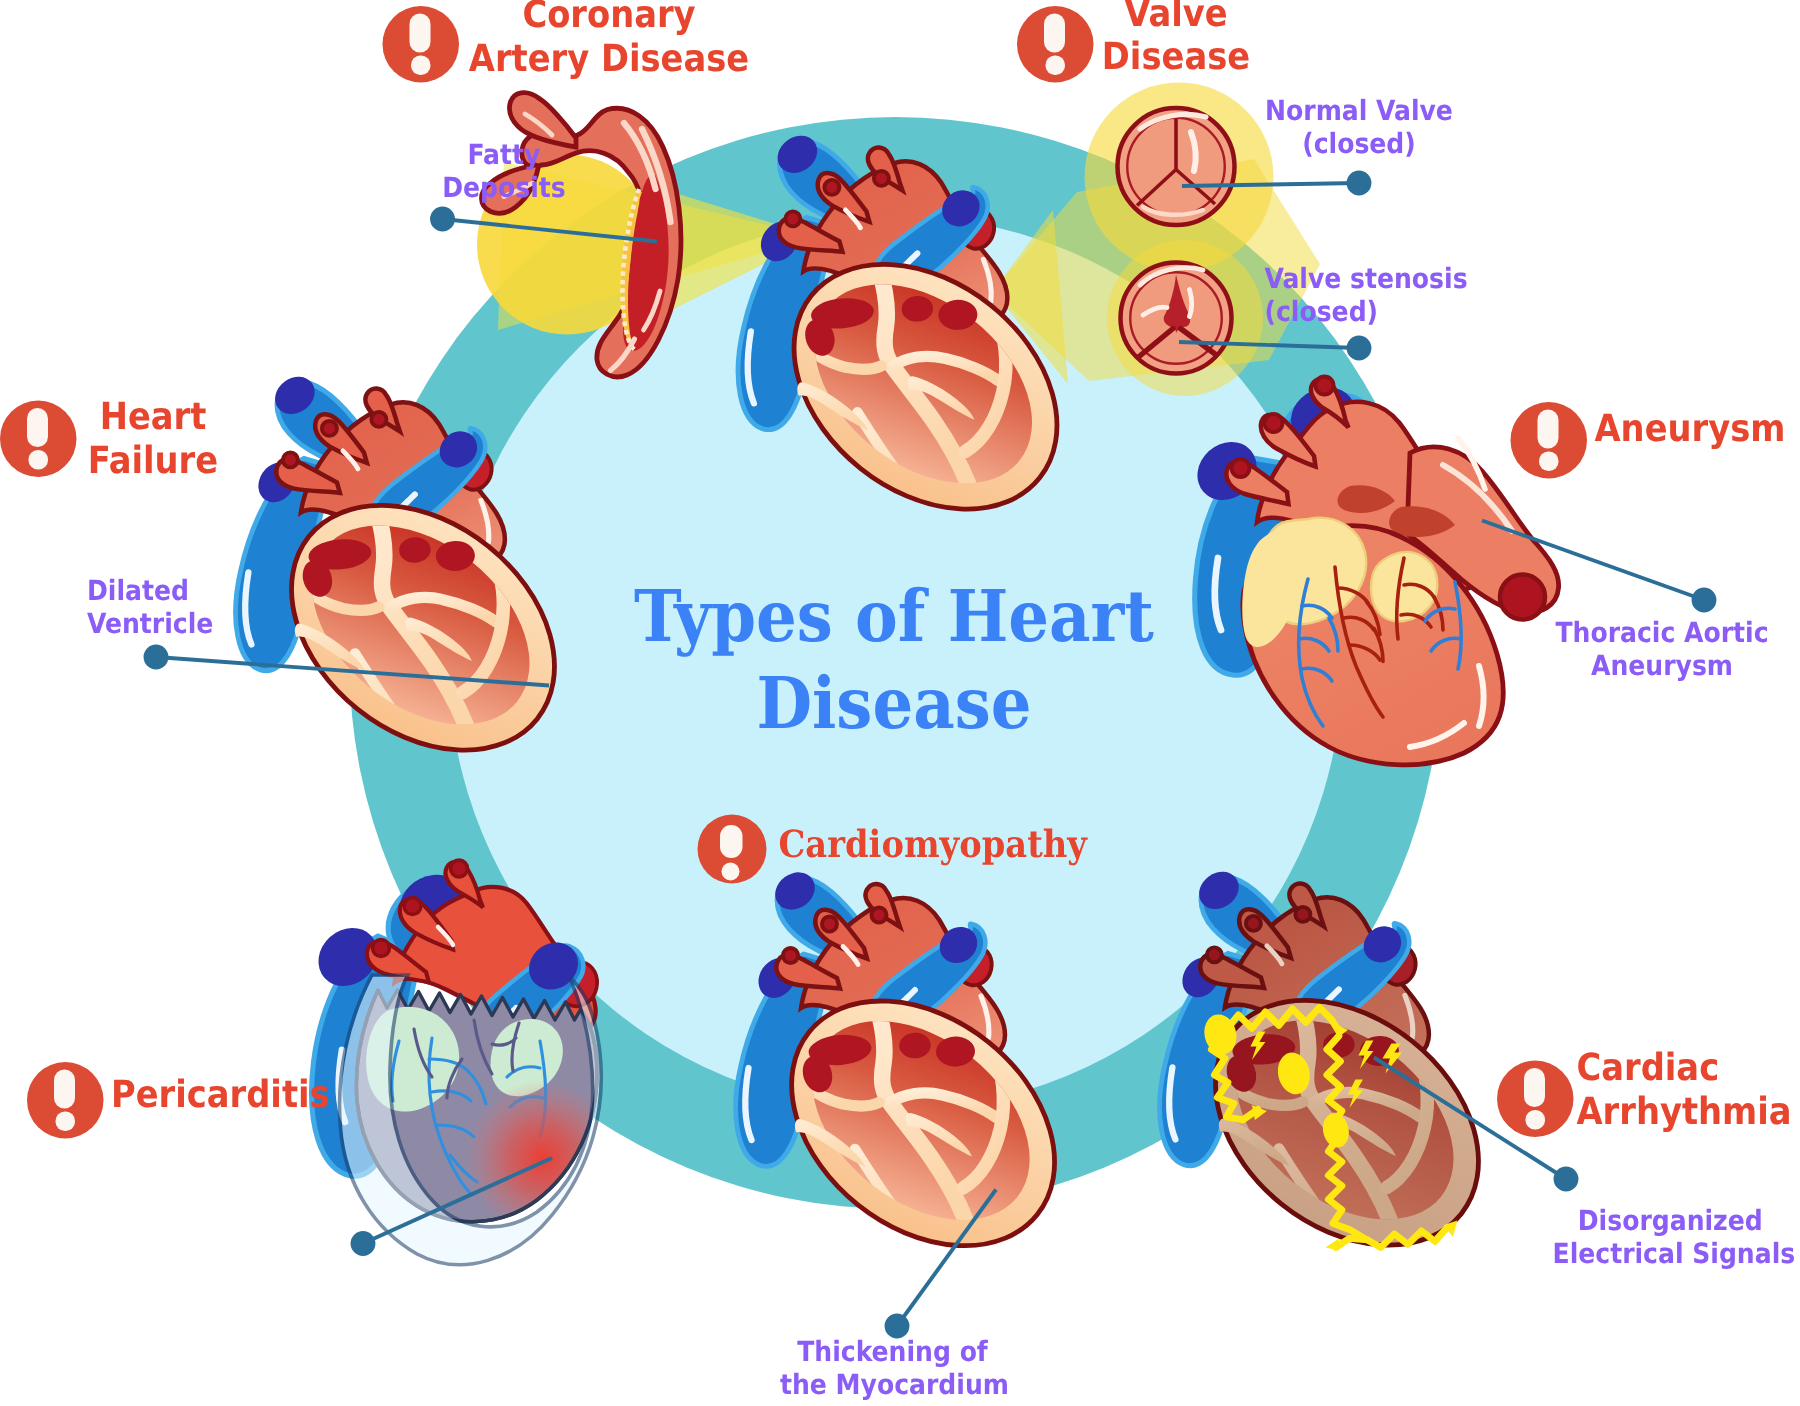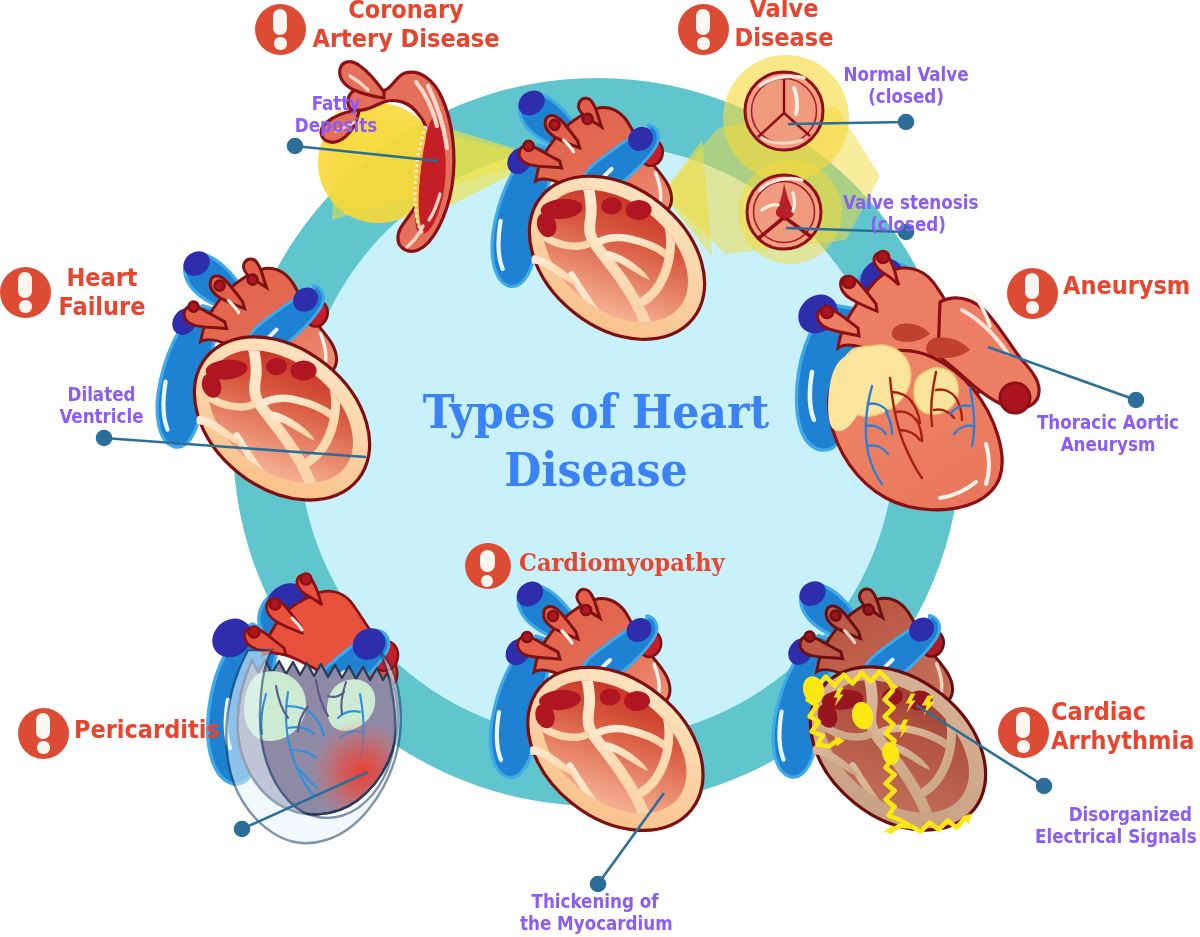--- a/index.html
+++ b/index.html
@@ -564,34 +564,34 @@
 </div>
 
 <div class="cal" style="left:248px;top:93px;width:94px;text-align:center;margin-left:41px;">
   <div>Fatty</div>
   <div>Deposits</div>
 </div>
 <div class="cal" style="left:843px;top:64px;width:126px;text-align:center;">
   <div>Normal Valve</div>
   <div>(closed)</div>
 </div>
-<div class="cal" style="left:843px;top:192px;width:130px;text-align:center;">
+<div class="cal" style="left:843px;top:176px;width:130px;text-align:left;">
   <div>Valve stenosis</div>
   <div>(closed)</div>
 </div>
 <div class="cal" style="left:1034px;top:412px;width:148px;text-align:center;">
   <div>Thoracic Aortic</div>
   <div>Aneurysm</div>
 </div>
-<div class="cal" style="left:1035px;top:804px;width:157px;text-align:right;">
+<div class="cal" style="left:1035px;top:804px;width:157px;text-align:center;">
   <div>Disorganized</div>
   <div>Electrical Signals</div>
 </div>
 <div class="cal" style="left:520px;top:891px;width:150px;text-align:center;">
   <div>Thickening of</div>
   <div>the Myocardium</div>
 </div>
-<div class="cal" style="left:58px;top:384px;width:87px;text-align:center;">
+<div class="cal" style="left:58px;top:384px;width:87px;text-align:left;">
   <div>Dilated</div>
   <div>Ventricle</div>
 </div>
 
 </div>
 
 </body></html>

